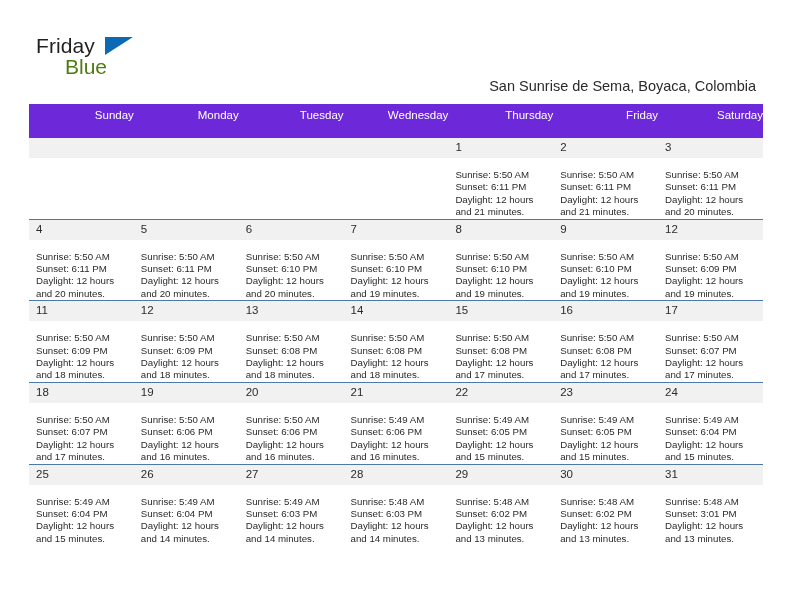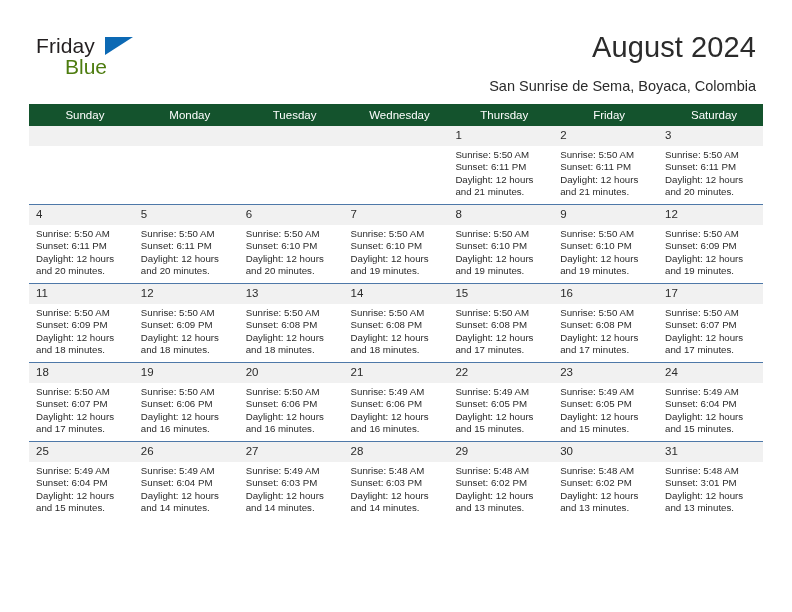--- a/index.html
+++ b/index.html
@@ -88,26 +88,26 @@
   
   .calendar {
     position: absolute;
     left: 29px;
     top: 104px;
     width: 734px;
     border-collapse: collapse;
     table-layout: fixed;
   }
   .calendar th {
-    background: #14532d;
+    background: #6d28d9;
     color: #ffffff;
     font-size: 11.5px;
     font-weight: normal;
-    text-align: center;
-    padding: 5px 0 5px 7px;
+    text-align: right;
+    padding: 5px 0 17px 7px;
     height: 11px;
     border: none;
   }
   .calendar td {
     width: 104.85px;
     height: 78px;
     vertical-align: top;
     padding: 0;
     border: none;
     border-top: 1px solid #4e78a8;
@@ -126,39 +126,39 @@
     min-height: 13px;
   }
   td.empty .daynum {
     color: transparent;
   }
   .info {
     padding: 3px 6px 0 7px;
     font-size: 9.7px;
     line-height: 12.4px;
     color: #2b2b2b;
+    margin-top: 8px;
   }
   .info div {
     white-space: nowrap;
   }
 </style>
 </head>
 <body>
 
 <div class="page">
 
   <div class="top">
 
     <div class="logo">
       <span class="logo-general">Friday</span>
       <span class="logo-tri"></span>
       <span class="logo-blue">Blue</span>
     </div>
 
-    <div class="title">August 2024</div>
     <div class="subtitle">San Sunrise de Sema, Boyaca, Colombia</div>
   </div>
 
   <table class="calendar">
     <thead>
       <tr>
         <th>Sunday</th>
         <th>Monday</th>
         <th>Tuesday</th>
         <th>Wednesday</th>

